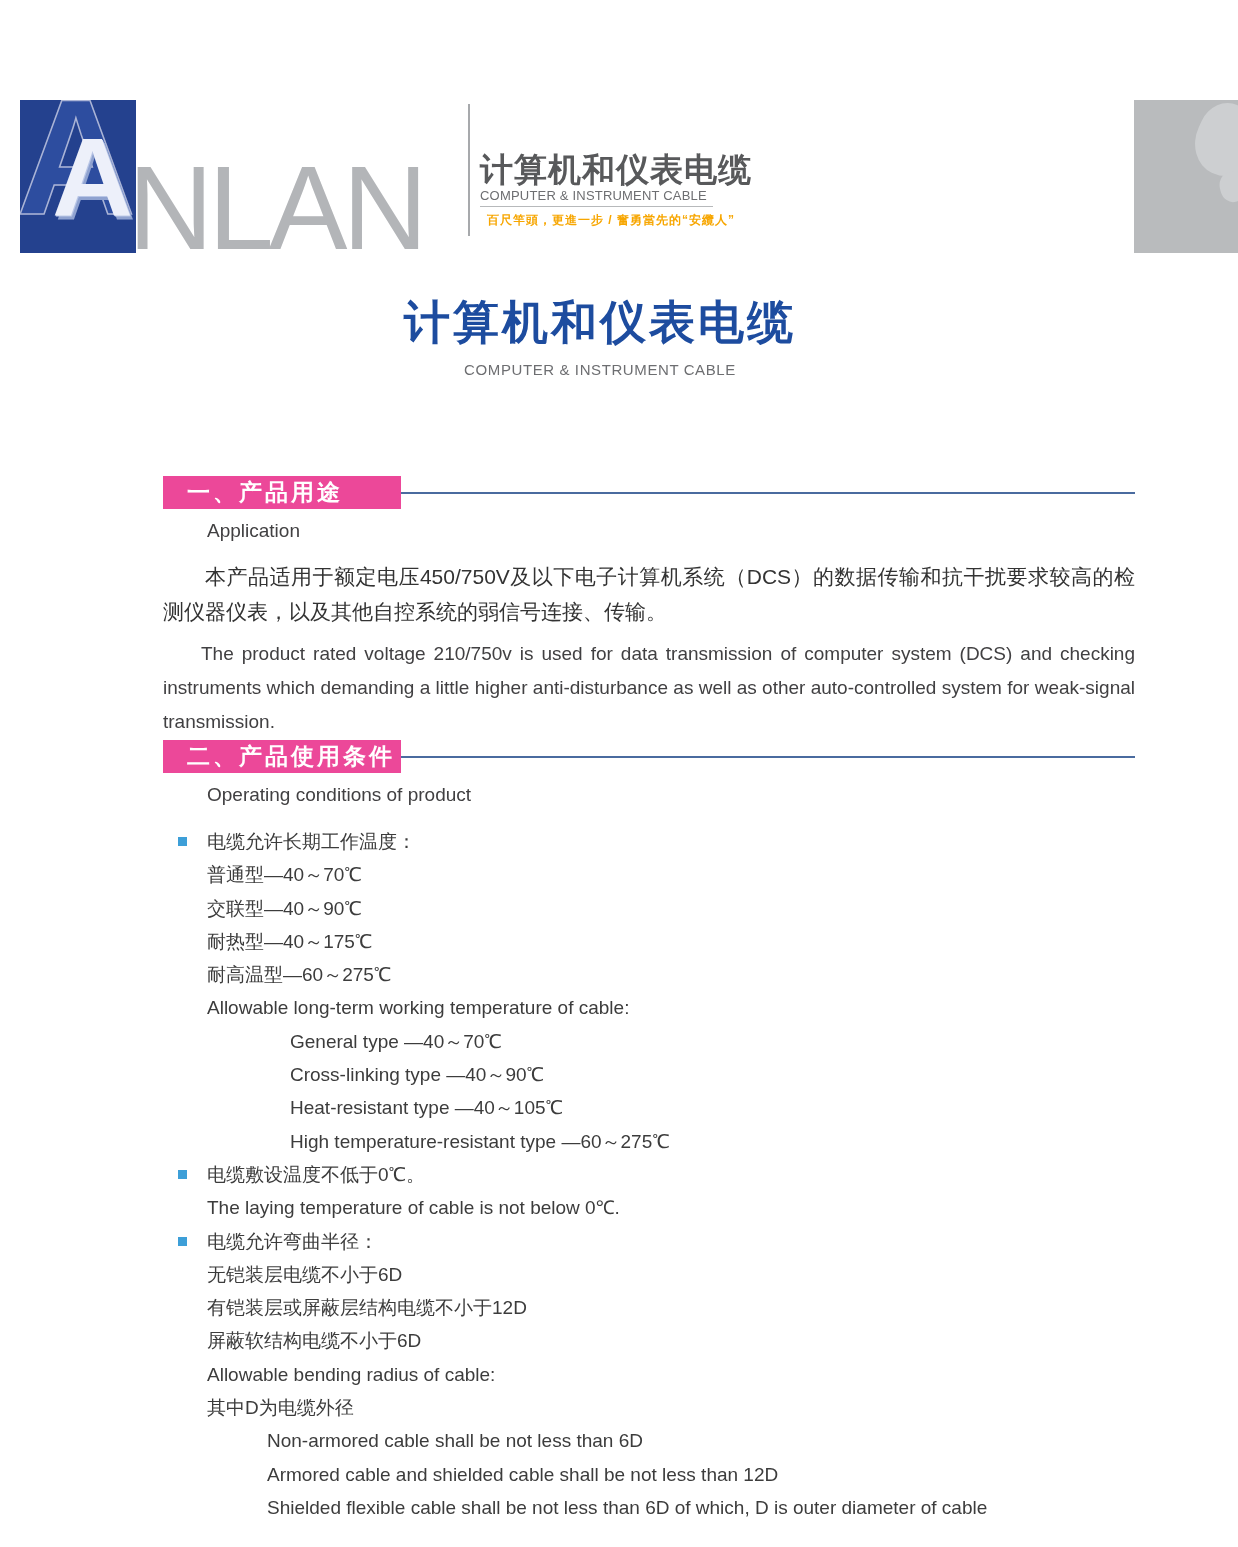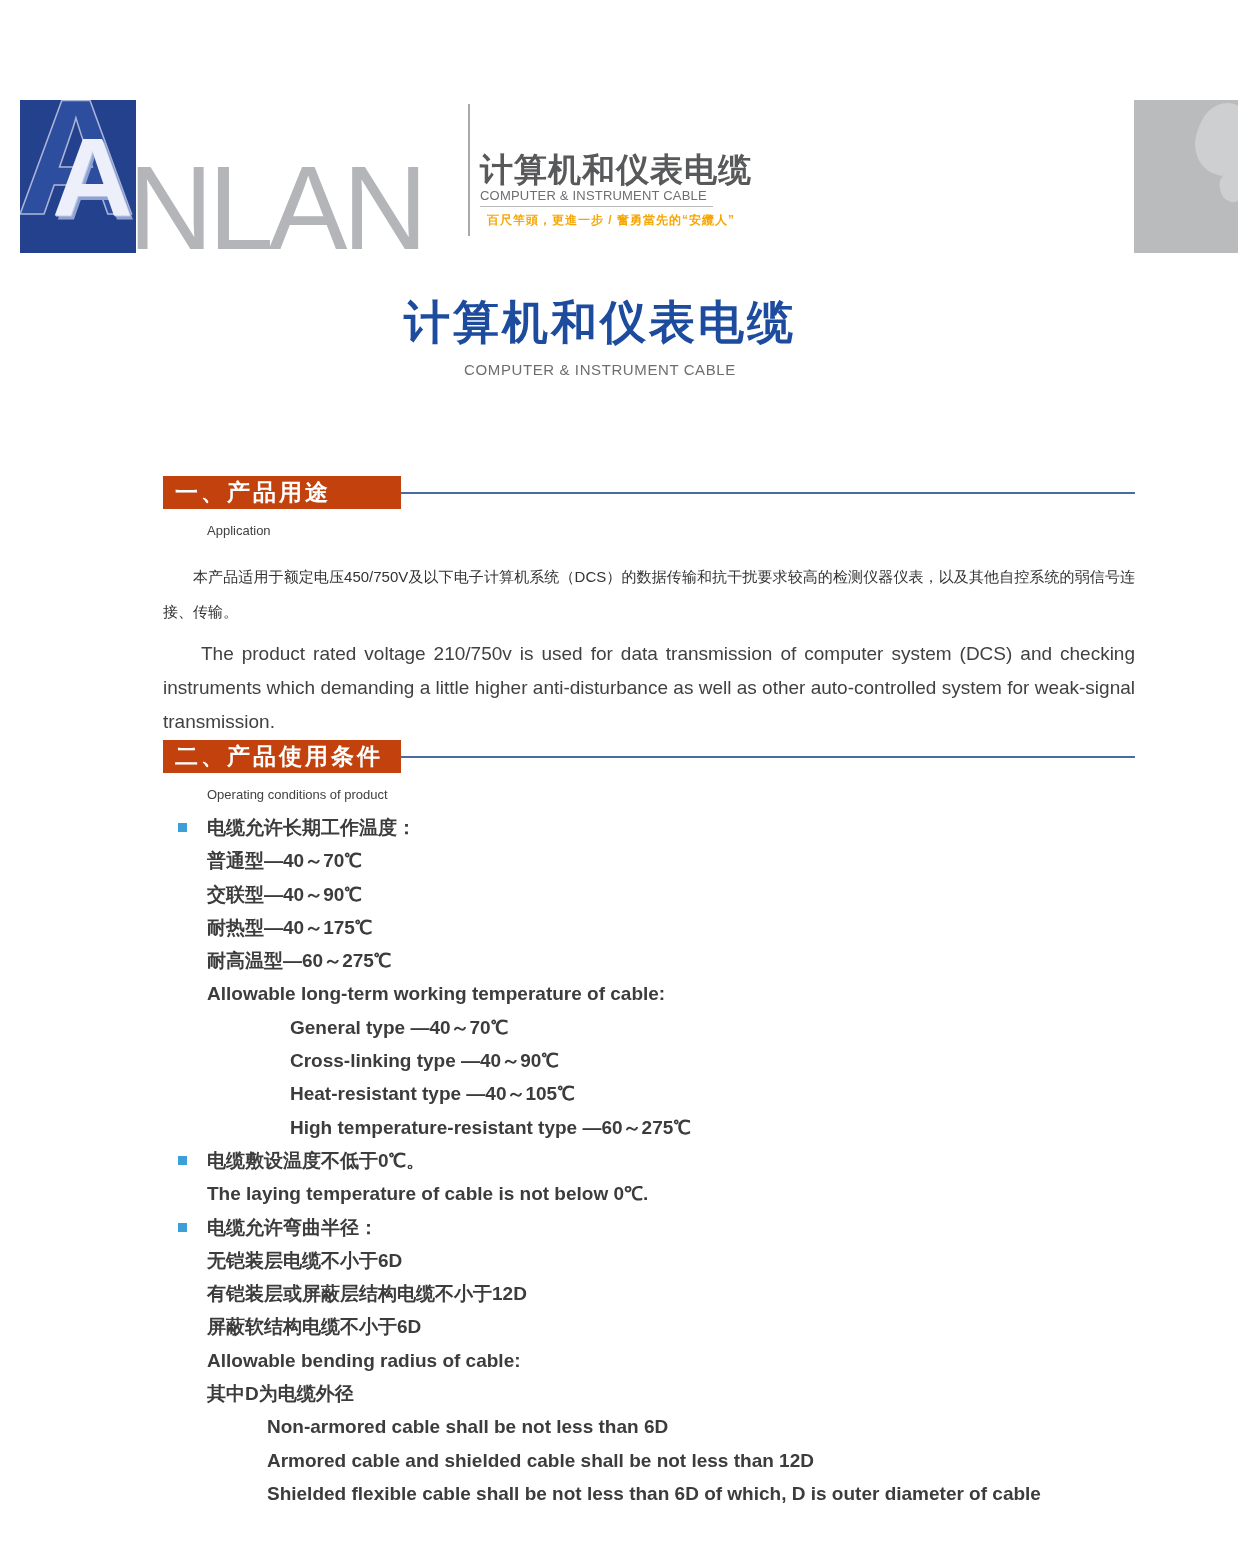--- a/index.html
+++ b/index.html
@@ -75,39 +75,39 @@
   .doc-title-cn { font-size: 46px; font-weight: bold; color: #1d4c9f; letter-spacing: 3px; }
   .doc-title-en { margin-top: 7px; font-size: 15px; color: #6d6e71; letter-spacing: 0.6px; }
 
   
   .section { position: absolute; left: 163px; width: 972px; }
   #section-1 { top: 476px; }
   #section-2 { top: 740px; }
 
   .section-head { display: flex; align-items: center; height: 33px; }
   .section-bar {
-    flex: 0 0 238px; height: 33px; background: #c2410c;
+    flex: 0 0 238px; height: 33px; background: #ec4899;
     color: #ffffff; font-size: 23px; font-weight: bold;
-    line-height: 32px; letter-spacing: 3px; padding-left: 12px;
+    line-height: 32px; letter-spacing: 3px; padding-left: 24px;
   }
   .section-rule { flex: 1; height: 2px; background: #4a6b9f; }
 
-  .section-sub { margin: 8px 0 0 44px; font-size: 13px; line-height: 28px; color: #414042; }
+  .section-sub { margin: 8px 0 0 44px; font-size: 19px; line-height: 28px; color: #414042; }
 
   .para-cn {
-    margin: 14px 0 0 0; font-size: 15px; line-height: 35px;
+    margin: 14px 0 0 0; font-size: 21px; line-height: 35px;
     color: #333333; text-align: justify; text-indent: 2em;
   }
   .para-en {
     margin: 8px 0 0 0; font-size: 19px; line-height: 34px;
     color: #414042; text-align: justify; text-indent: 2em;
   }
 
   
-  .cond-list { margin-top: 2px; font-weight: bold; }
+  .cond-list { margin-top: 16px; }
   .li { position: relative; font-size: 19px; line-height: 33.3px; color: #3c3c3c; padding-left: 44px; }
   .li.indent2 { padding-left: 127px; }
   .li.indent1 { padding-left: 104px; }
   .li .bullet {
     position: absolute; left: 15px; top: 12px;
     width: 9px; height: 9px; background: #3d9fd8;
   }
 </style>
 </head>
 <body>

